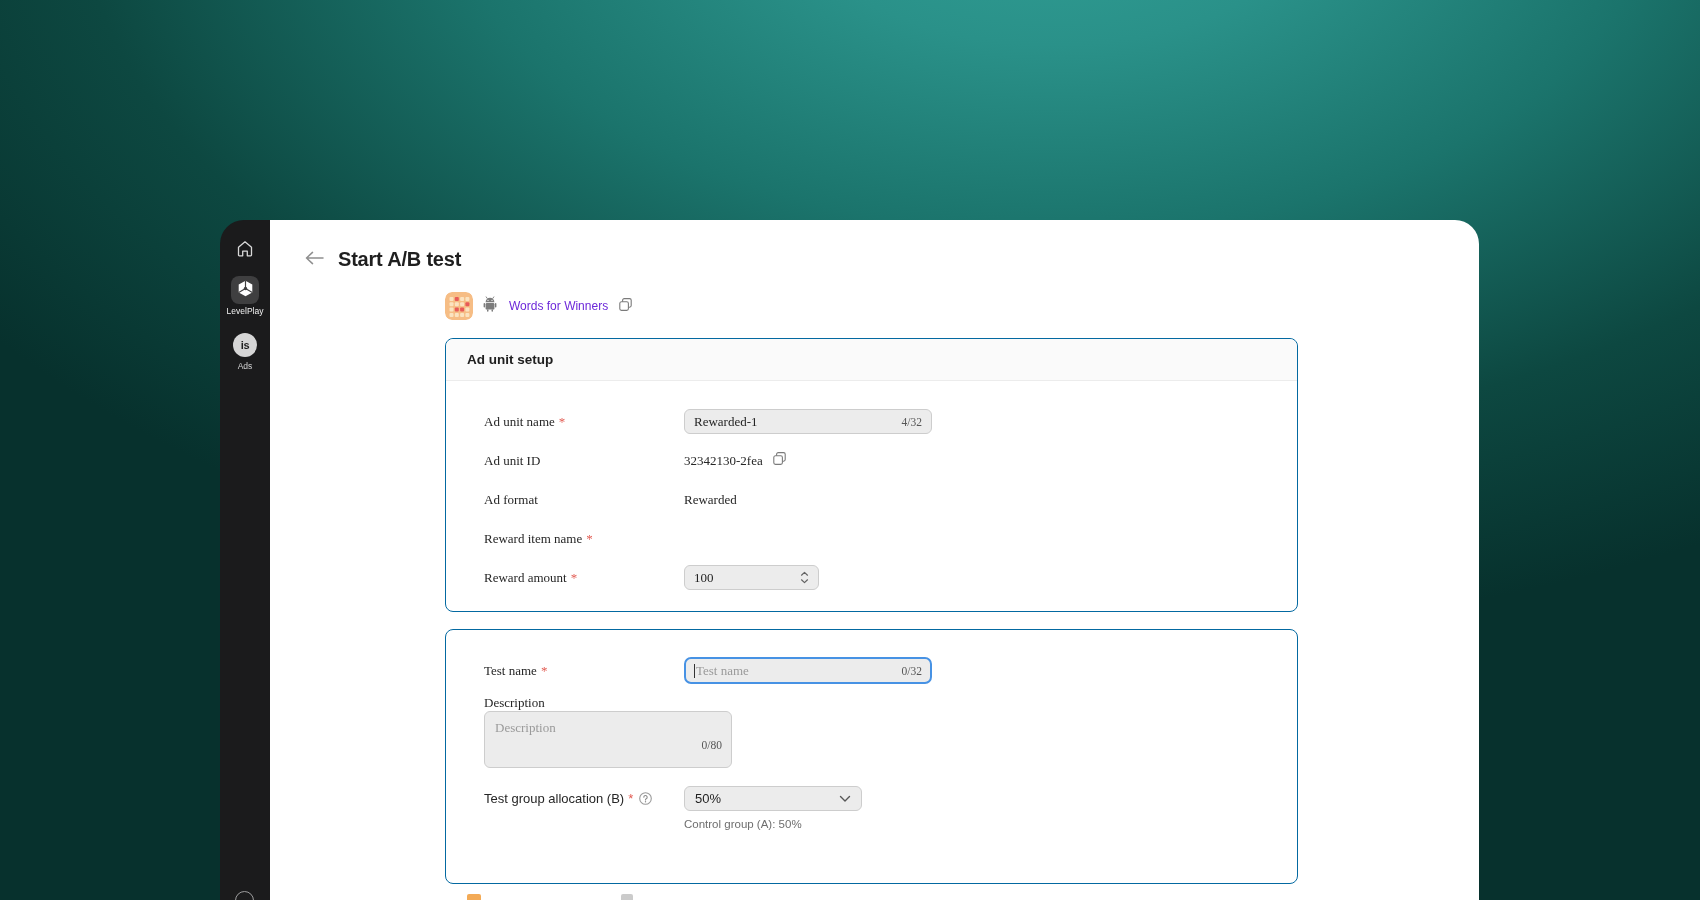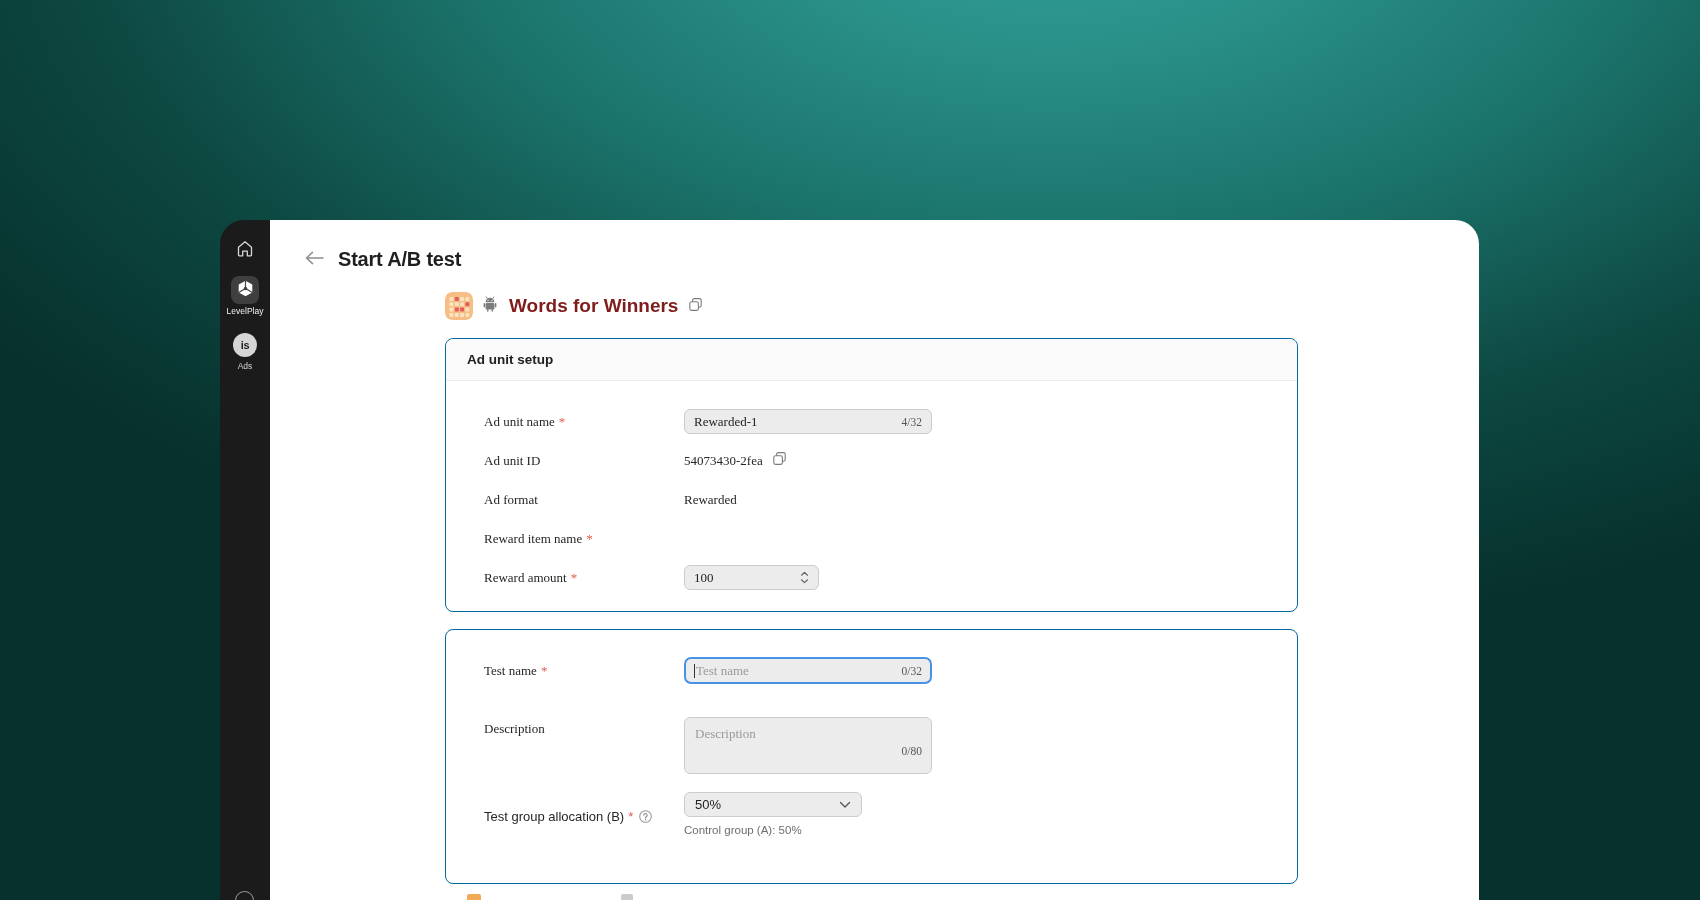--- a/index.html
+++ b/index.html
@@ -35,34 +35,34 @@
 
   
   .content { flex:1; background:#ffffff; position:relative; }
 
   .page-header { position:absolute; left:33px; top:28px; display:flex; align-items:center; gap:13px; }
   .back-btn { display:flex; align-items:center; cursor:pointer; }
   .page-title { font-size:20px; font-weight:700; color:#1f1f1f; letter-spacing:-0.2px; }
 
   .app-row { position:absolute; left:175px; top:72px; display:flex; align-items:center; gap:8px; }
   .app-icon { width:28px; height:28px; border-radius:7px; overflow:hidden; }
-  .app-name { font-size:19px; font-weight:700; color:#7f1d1d; margin-left:2px; }
+  .app-name { font-size:12px; font-weight:400; color:#6d28d9; margin-left:2px; }
   .copy-btn { display:flex; align-items:center; cursor:pointer; margin-left:3px; }
 
   .card { position:absolute; left:175px; width:853px; background:#fff;
     border:1px solid #0369a1; border-radius:8px; }
   .card-1 { top:118px; height:274px; }
   .card-2 { top:409px; height:255px; }
   .card-header { height:42px; background:#fafafa; border-bottom:1px solid #ececec;
     border-radius:8px 8px 0 0; display:flex; align-items:center; padding-left:21px;
     font-size:13.5px; font-weight:700; color:#202020; }
   .card-body { padding:21px 0 0 38px; }
 
   .frow { display:flex; align-items:center; height:39px;font-family:Liberation Serif, serif; }
-  .frow-top { align-items:flex-start; height:auto; margin-top:27px; }
+  .frow-top { align-items:flex-start; height:auto; margin-top:1px;flex-direction:column; }
   .flabel { width:200px; flex:none; font-size:13px; font-weight:500; color:#262626;
     display:flex; align-items:center; }
   .req { color:#e25b52; margin-left:4px; font-size:13px; }
   .fvalue { font-size:13px; color:#262626; display:flex; align-items:center; gap:7px; }
 
   .tinput { width:248px; height:25px; background:#ececec; border:1px solid #cdcdcd;
     border-radius:6px; display:flex; align-items:center; padding:0 9px; font-size:13px;
     color:#1f1f1f; cursor:text; }
   .tinput .counter { margin-left:auto; font-size:11.5px; color:#565656; }
   .tinput-num { width:135px; }
@@ -71,21 +71,21 @@
   .tinput-focus { width:248px; height:27px; border:2px solid #4792e4; background:#ececec;
     border-radius:7px; display:flex; align-items:center; padding:0 8px; font-size:13px; cursor:text; }
   .caret { width:0; border-left:1.5px solid #333; height:14px; margin-right:1px; }
   .placeholder { color:#9a9a9a; }
   .tinput-focus .counter { margin-left:auto; font-size:11.5px; color:#565656; }
 
   .textarea { width:248px; height:57px; background:#ececec; border:1px solid #cdcdcd;
     border-radius:6px; position:relative; padding:8px 10px; font-size:13px; cursor:text; }
   .textarea .counter { position:absolute; right:9px; bottom:16px; font-size:11.5px; color:#565656; }
 
-  .alloc-row { margin-top:18px; display:flex; align-items:center; }
+  .alloc-row { margin-top:18px; display:flex; align-items:flex-start; }
   .alloc-label-wrap { padding-top:5px; }
   .help-icon { margin-left:6px; display:flex; align-items:center; }
   .select { width:178px; height:25px; background:#ececec; border:1px solid #cdcdcd;
     border-radius:6px; display:flex; align-items:center; padding:0 10px; font-size:13px;
     color:#1f1f1f; cursor:pointer; }
   .select svg { margin-left:auto; }
   .helper-text { margin-top:7px; font-size:11.5px; color:#6e6e6e; }
 
   .cut-orange { position:absolute; left:197px; top:674px; width:14px; height:8px;
     background:#f3aa56; border-radius:2px; }
@@ -200,21 +200,21 @@
             <span>Rewarded-1</span>
             <span class="counter">4/32</span>
           </div>
         </div>
 
         <div class="frow">
           <div class="flabel">
             <span>Ad unit ID</span>
           </div>
           <div class="fvalue">
-            <span>54073430-2fea</span>
+            <span>32342130-2fea</span>
             <span class="copy-btn">
               <span>
                 <svg width="13" height="13" viewBox="0 0 13 13" fill="none">
                   <rect x="3.6" y="0.6" width="8.6" height="8.6" rx="1.6" stroke="#7b7b7b" stroke-width="1.1"></rect>
                   <rect x="0.8" y="3.8" width="8.6" height="8.6" rx="1.6" fill="#ffffff" stroke="#7b7b7b" stroke-width="1.1"></rect>
                 </svg>
               </span>
             </span>
           </div>
         </div>

